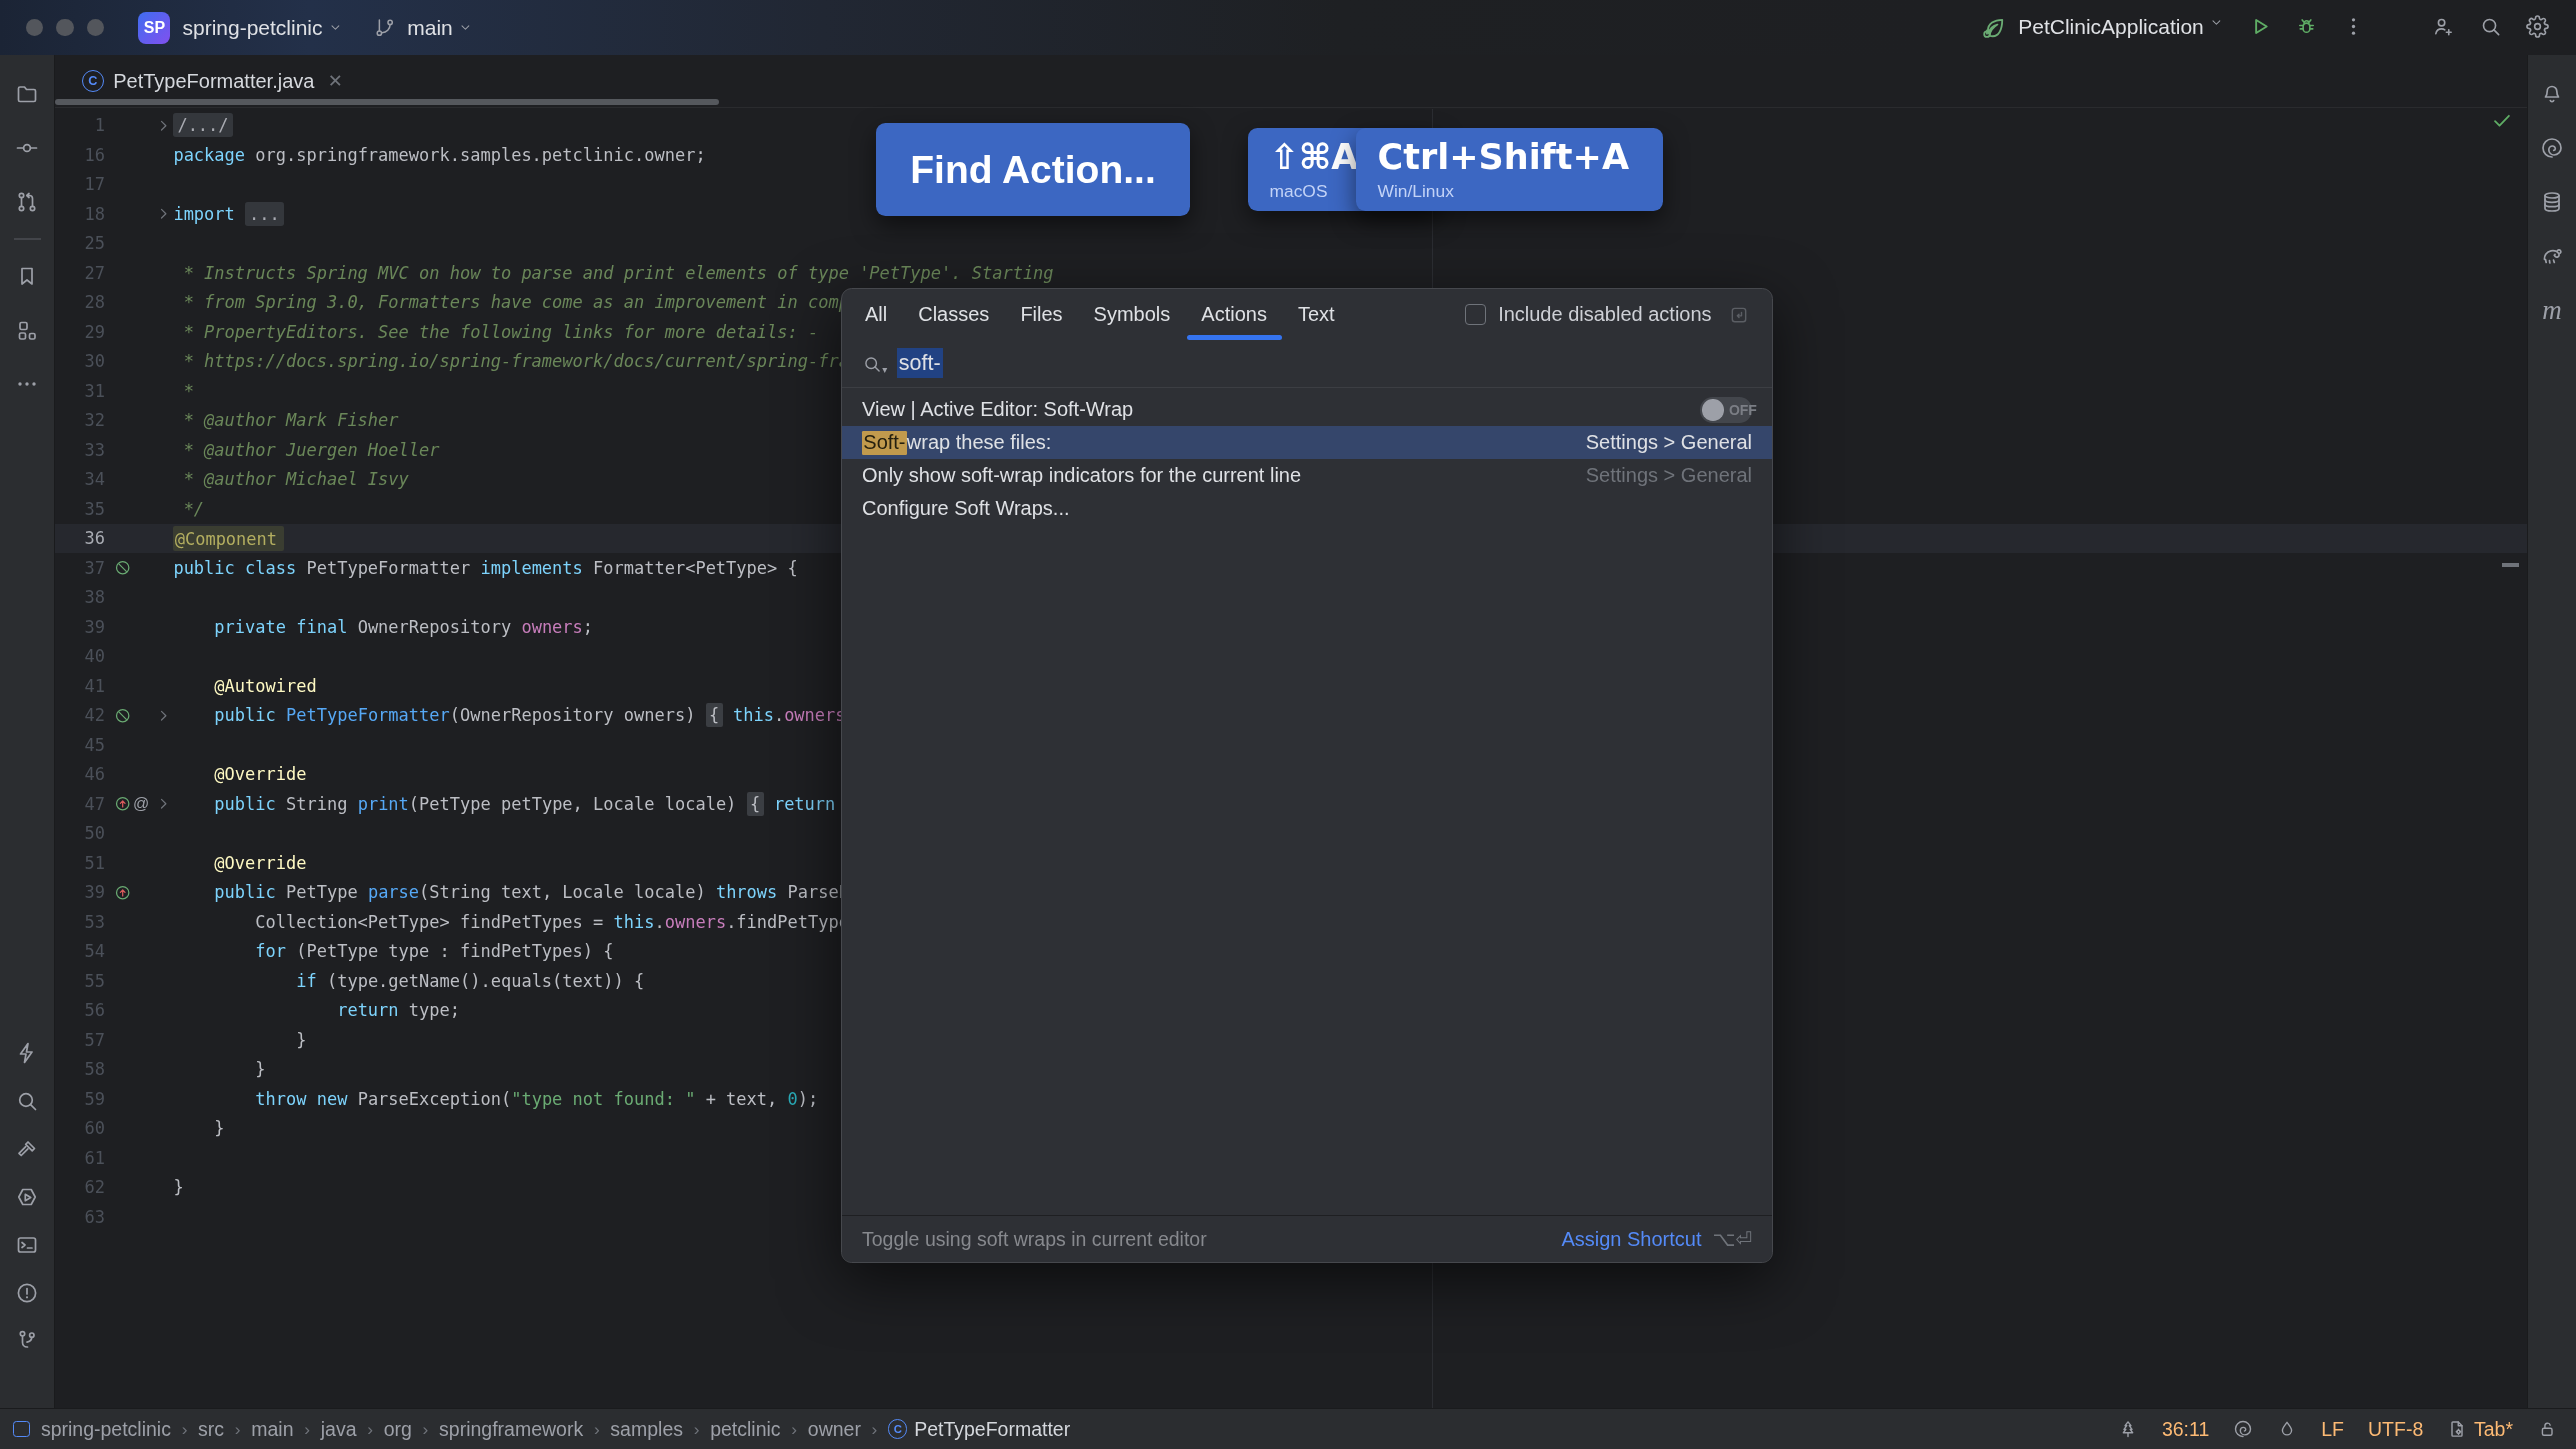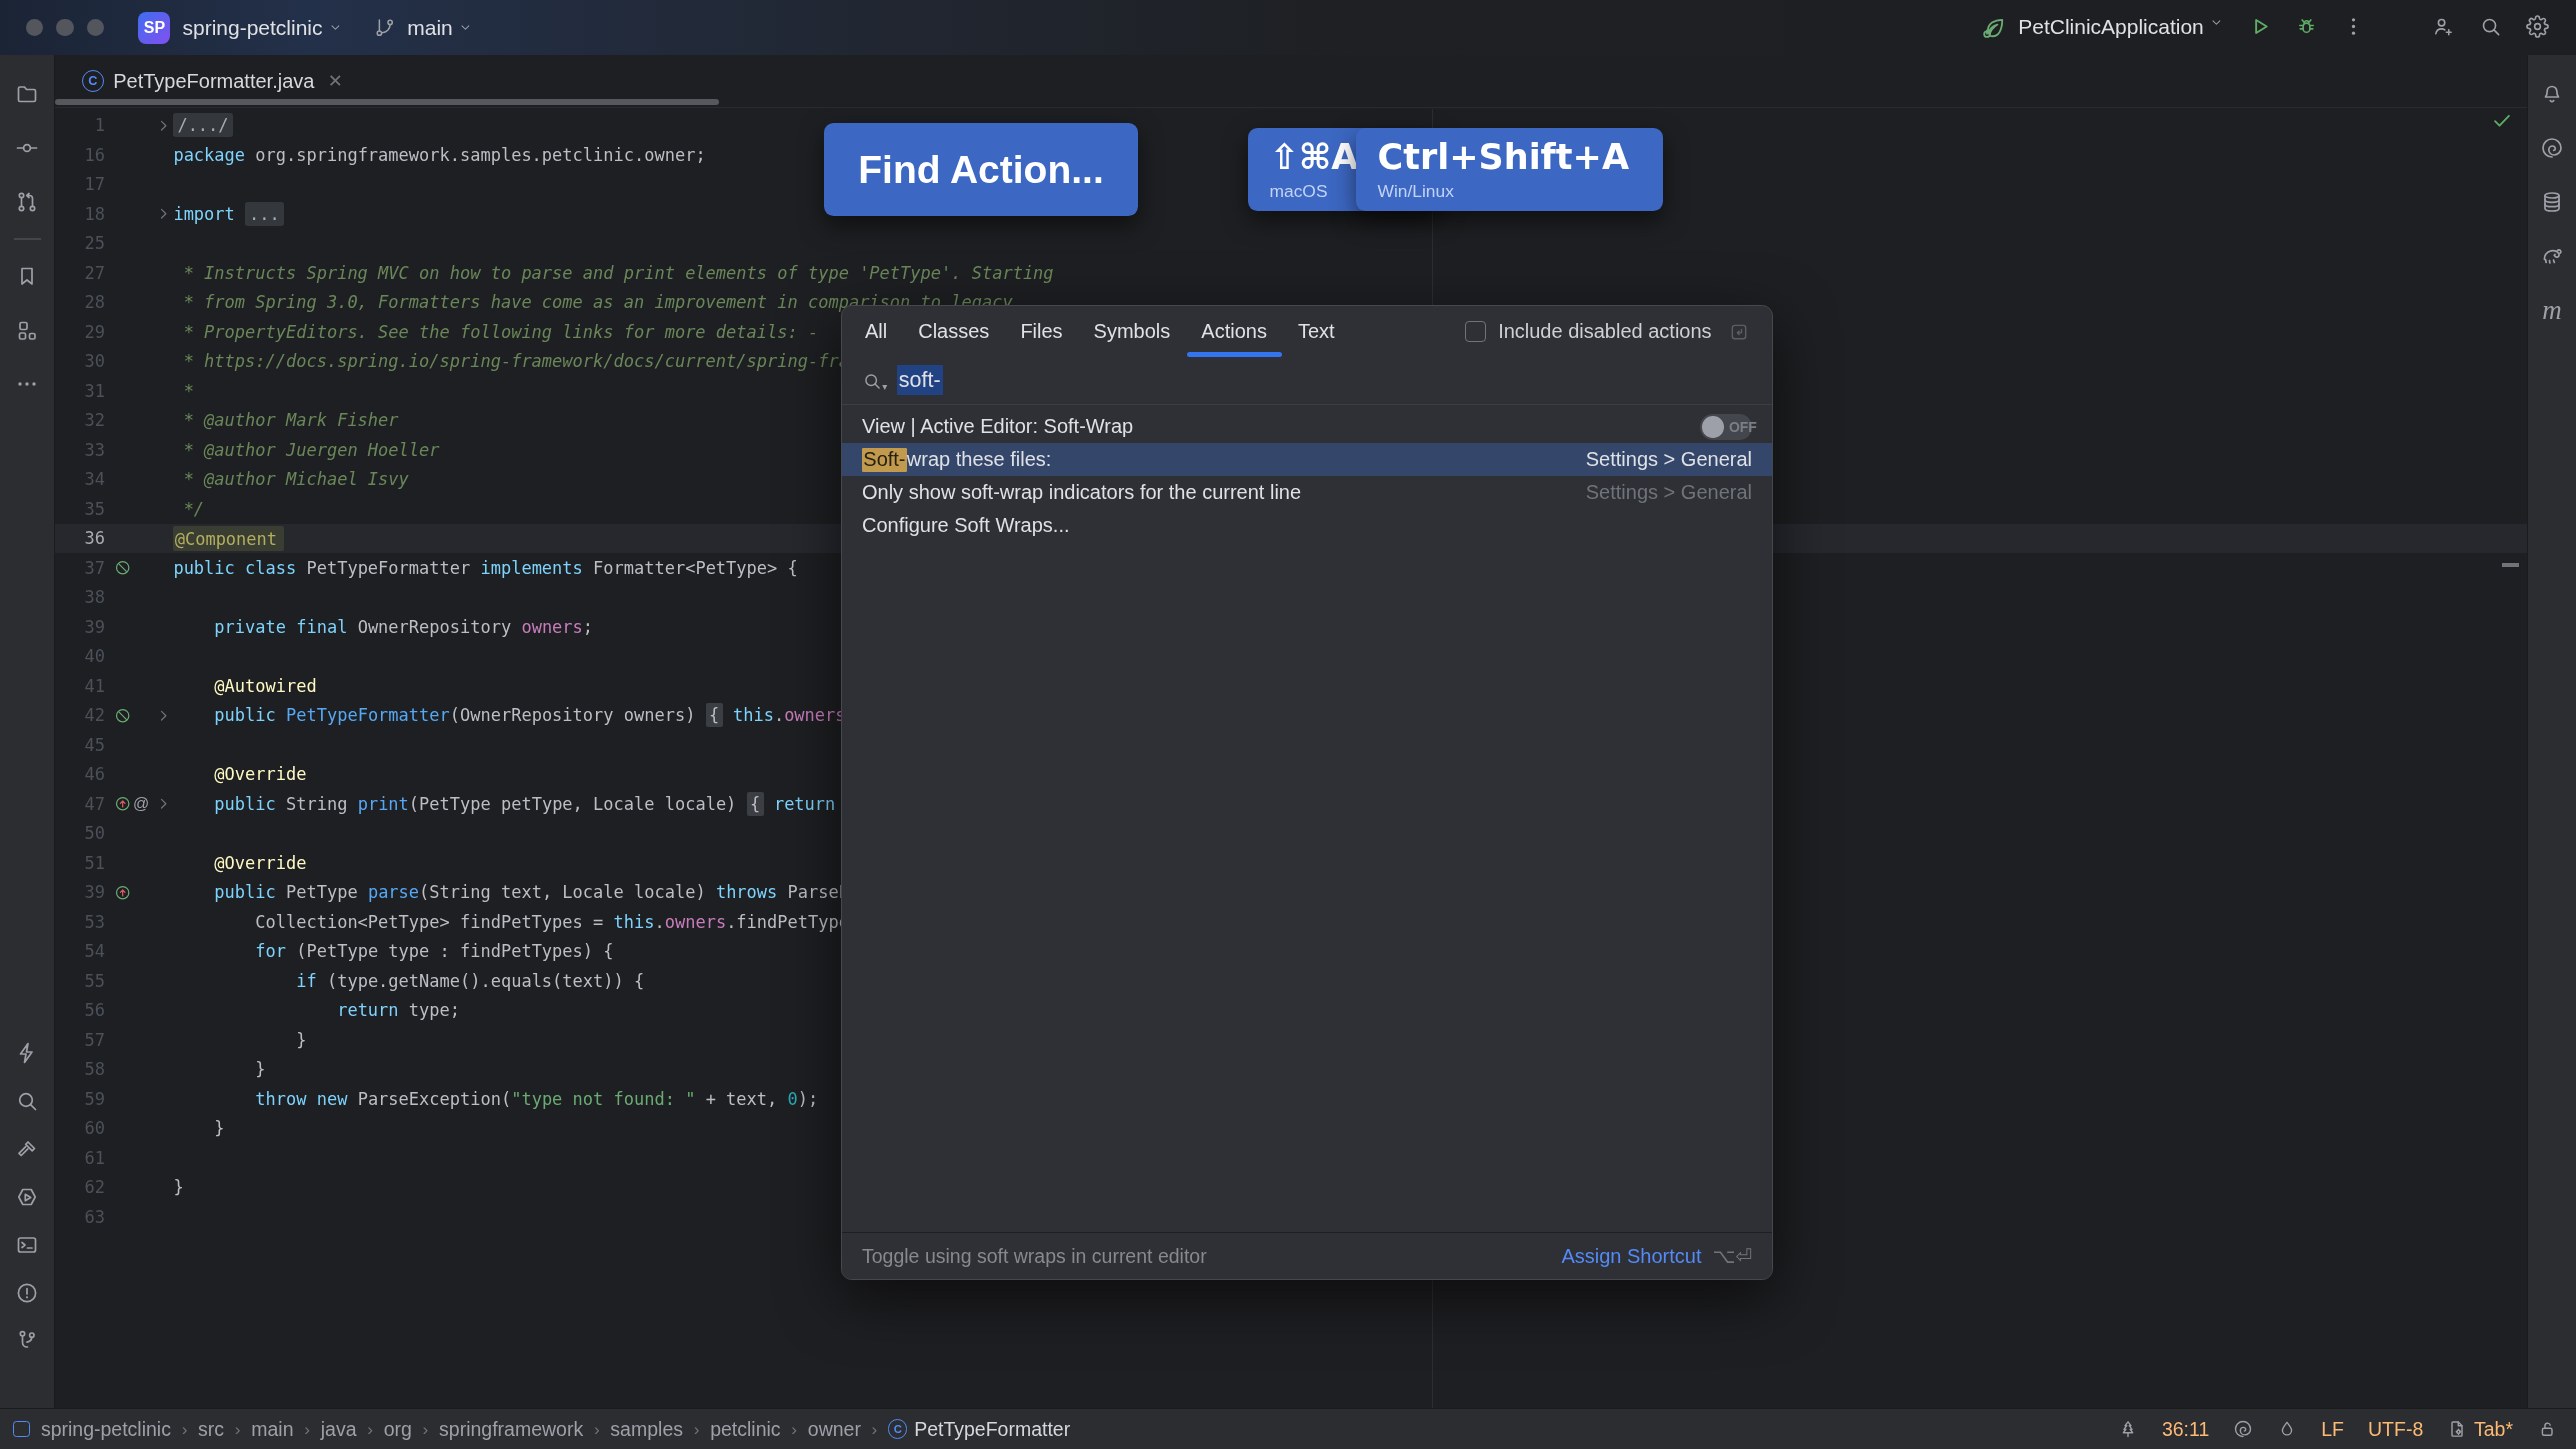--- a/index.html
+++ b/index.html
@@ -62,27 +62,27 @@
   .codetext{white-space:pre;}
   .c-kw{color:#7dd3fc;} .c-pln{color:#bcbec4;} .c-doc{color:#6a8759;font-style:italic;}
   .c-ann{color:#fef9c3;} .c-fld{color:#c77dbb;} .c-mth{color:#56a8f5;}
   .c-str{color:#6aab73;} .c-num{color:#2aacb8;}
   .c-annhl{color:#b3ae60;background:#3a3d31;border-radius:2px;padding:2.7px 6.7px 2.7px 1.3px;}
   .c-fold{color:#a9abb2;background:#34373c;border-radius:2.7px;padding:2px 4px;}
   .c-brc{color:#bcbec4;background:#3b3e43;border-radius:2px;padding:2px 3.4px;}
   
   .callout{position:absolute;background:#3c67c2;border-radius:9.4px;color:#fff;z-index:25;
     box-shadow:0 9.4px 23px rgba(0,0,0,.5);display:flex;flex-direction:column;justify-content:center;}
-  #callout-find{left:824px;top:123px;width:314px;height:93px;align-items:center;font-size:39px;font-weight:bold;}
+  #callout-find{left:876px;top:123px;width:314px;height:93px;align-items:center;font-size:39px;font-weight:bold;}
   #callout-mac{left:1248px;top:128px;width:192px;height:83px;padding-left:21.5px;box-sizing:border-box;}
   #callout-win{left:1356px;top:128px;width:307px;height:83px;padding-left:21.5px;box-sizing:border-box;}
   .keys{font-size:35px;font-weight:bold;font-family:"DejaVu Sans",sans-serif;}
   .oslabel{font-size:17.4px;color:#c3d3f7;margin-top:4px;font-family:"Liberation Sans",sans-serif;}
   
-  .popup{position:absolute;left:841px;top:305px;width:932px;height:975px;background:#2e3035;
+  .popup{position:absolute;left:841px;top:288px;width:932px;height:975px;background:#2e3035;
     border:0.7px solid #46484d;border-radius:10.7px;z-index:30;display:flex;flex-direction:column;
     box-shadow:0 17.4px 60px rgba(0,0,0,.6);overflow:hidden;box-sizing:border-box;}
   .p-header{height:51px;flex:none;display:flex;align-items:center;padding:0 23px;}
   .p-tab{position:relative;margin-right:31px;font-size:20px;color:#dfe1e5;height:100%;display:flex;align-items:center;}
   .p-tab.active::after{content:'';position:absolute;left:-14.8px;right:-14.8px;bottom:0;height:5.4px;border-radius:2.7px;background:#3574f0;}
   .p-right{margin-left:auto;display:flex;align-items:center;}
   .checkbox{width:19px;height:19px;border:1.7px solid #6f737a;border-radius:4px;flex:none;}
   .cb-label{font-size:20px;color:#ced0d6;margin-left:12px;}
   .hint-icon{width:20px;height:20px;margin-left:17.4px;color:#5b5e64;}
   .hint-icon svg{width:20px;height:20px;}

